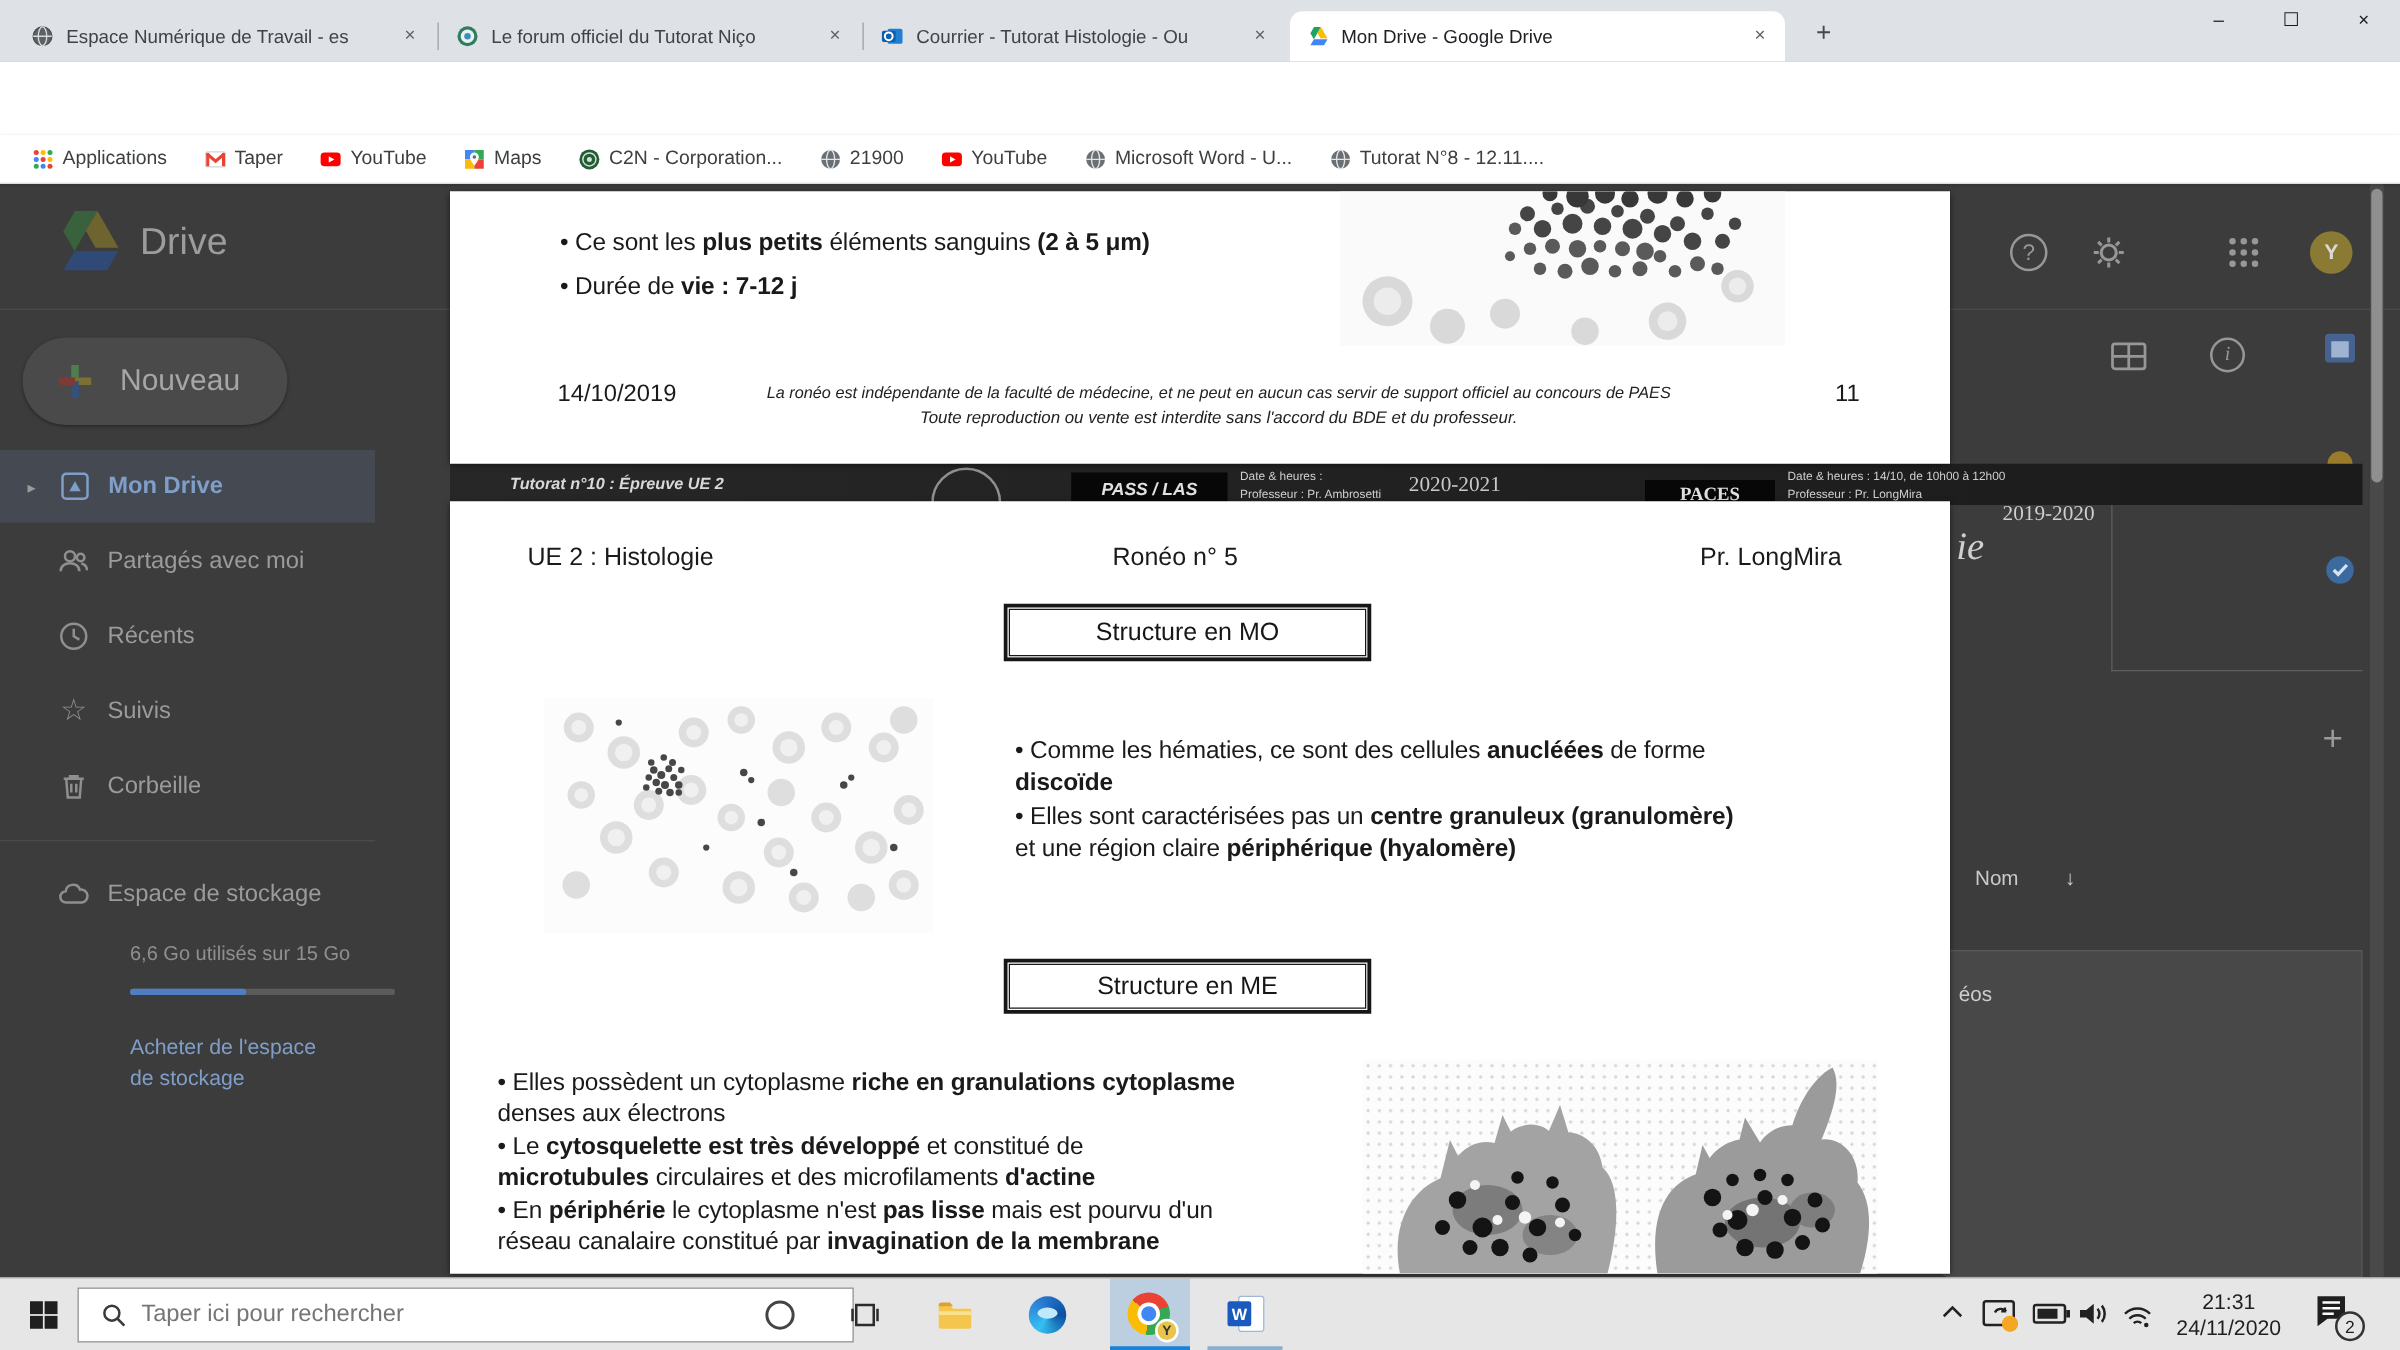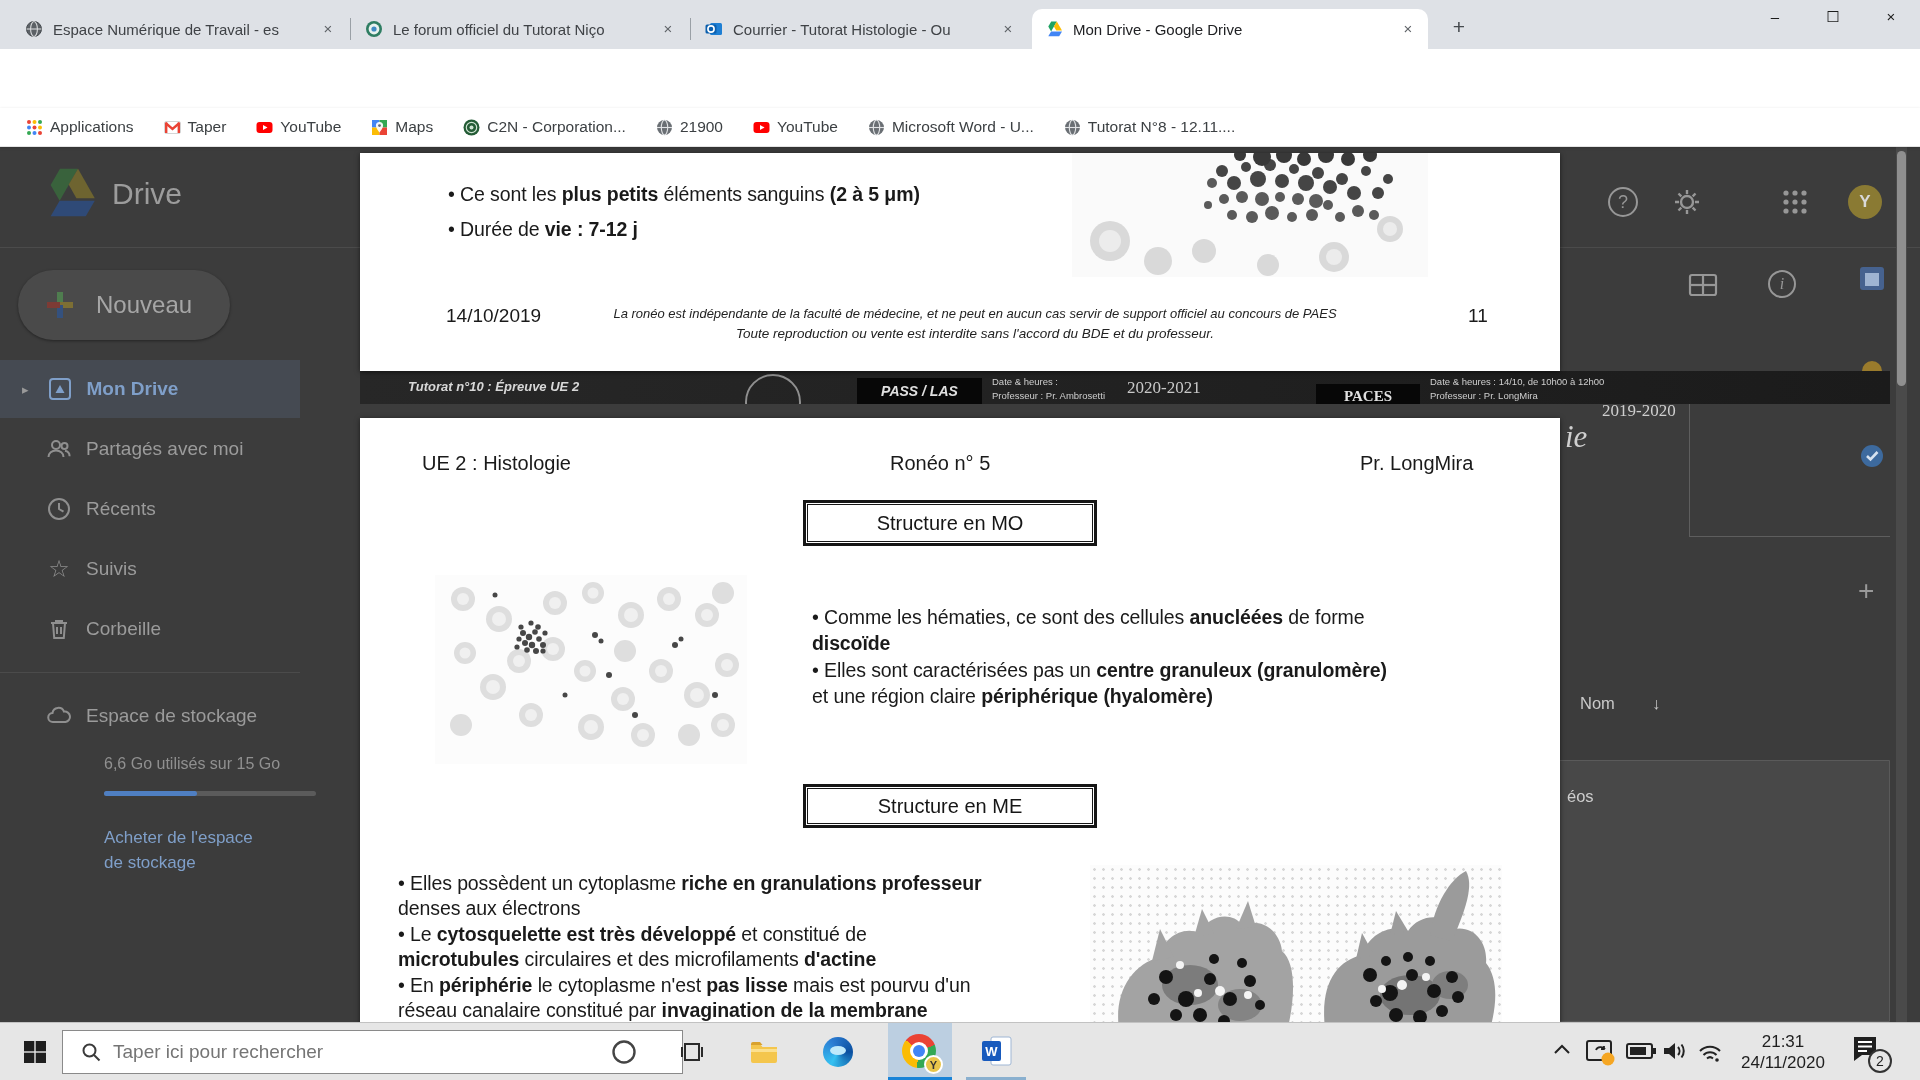--- a/index.html
+++ b/index.html
@@ -488,21 +488,21 @@
         </g>
     </svg>
   </div>
 
   <span class="abs" style="left:86px;top:152px;font-size:19px;">14/10/2019</span>
   <div class="abs" style="left:200px;top:153px;width:830px;text-align:center;font-size:13px;font-style:italic;color:#222;">La ronéo est indépendante de la faculté de médecine, et ne peut en aucun cas servir de support officiel au concours de PAES</div>
   <div class="abs" style="left:200px;top:173px;width:830px;text-align:center;font-size:13.5px;font-style:italic;color:#222;">Toute reproduction ou vente est interdite sans l'accord du BDE et du professeur.</div>
   <span class="abs" style="left:1108px;top:152px;font-size:19px;">11</span>
 </div>
 
-<div class="page" style="top:418px;height:618px;overflow:hidden;">
+<div class="page" style="top:401px;height:618px;overflow:hidden;">
   <span class="abs" style="left:62px;top:34px;font-size:20px;">UE 2 : Histologie</span>
   <span class="abs" style="left:530px;top:34px;font-size:20px;">Ronéo n° 5</span>
   <span class="abs" style="left:1000px;top:34px;font-size:20px;">Pr. LongMira</span>
 
   <div class="docbox" style="left:443px;top:82px;width:294px;height:46px;">Structure en MO</div>
 
   <div class="abs" style="left:75px;top:157px;width:312px;height:189px;overflow:hidden;">
     <svg width="312" height="189" viewBox="0 0 312 189">
       <rect width="312" height="189" fill="#fcfcfc"></rect>
       <g>
@@ -585,21 +585,21 @@
     </svg>
   </div>
 
   <div class="pline" style="position:absolute;left:452px;top:186px;"><span>• Comme les hématies, ce sont des cellules </span><b>anucléées</b><span> de forme</span></div>
   <div class="pline" style="position:absolute;left:452px;top:212px;"><b>discoïde</b></div>
   <div class="pline" style="position:absolute;left:452px;top:239px;"><span>• Elles sont caractérisées pas un </span><b>centre granuleux (granulomère)</b></div>
   <div class="pline" style="position:absolute;left:452px;top:265px;"><span>et une région claire </span><b>périphérique (hyalomère)</b></div>
 
   <div class="docbox" style="left:443px;top:366px;width:294px;height:44px;">Structure en ME</div>
 
-  <div class="pline" style="position:absolute;left:38px;top:452px;"><span>• Elles possèdent un cytoplasme </span><b>riche en granulations professeur</b></div>
+  <div class="pline" style="position:absolute;left:38px;top:452px;"><span>• Elles possèdent un cytoplasme </span><b>riche en granulations cytoplasme</b></div>
   <div class="pline" style="position:absolute;left:38px;top:477px;"><span>denses aux électrons</span></div>
   <div class="pline" style="position:absolute;left:38px;top:528px;"><b>microtubules</b><span> circulaires et des microfilaments </span><b>d'actine</b></div>
   <div class="pline" style="position:absolute;left:38px;top:503px;"><span>• Le </span><b>cytosquelette est très développé</b><span> et constitué de</span></div>
   <div class="pline" style="position:absolute;left:38px;top:554px;"><span>• En </span><b>périphérie</b><span> le cytoplasme n'est </span><b>pas lisse</b><span> mais est pourvu d'un</span></div>
   <div class="pline" style="position:absolute;left:38px;top:579px;"><span>réseau canalaire constitué par </span><b>invagination de la membrane</b></div>
 
   <div class="abs speckle" style="left:730px;top:447px;width:412px;height:171px;overflow:hidden;">
     <svg width="412" height="171" viewBox="0 0 412 171">
       <g>
         <path d="M30,171 C22,130 40,100 70,92 C72,74 92,60 110,68 C118,50 142,46 152,60 C172,52 190,66 192,86 C206,98 206,132 196,171 Z" fill="#a3a3a3"></path>

